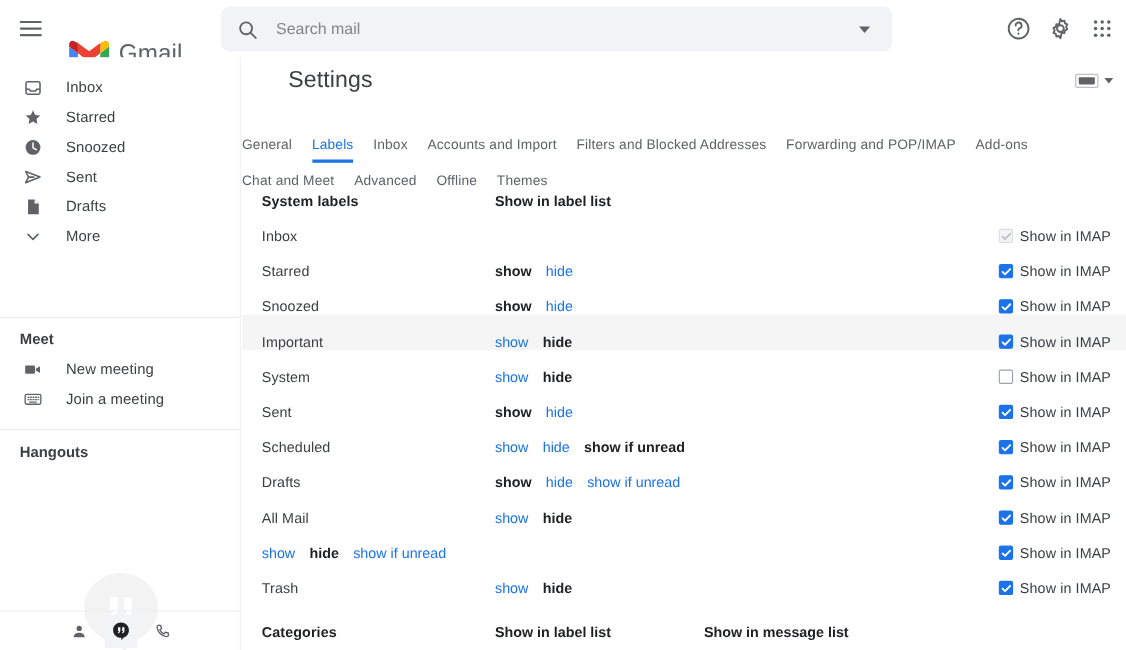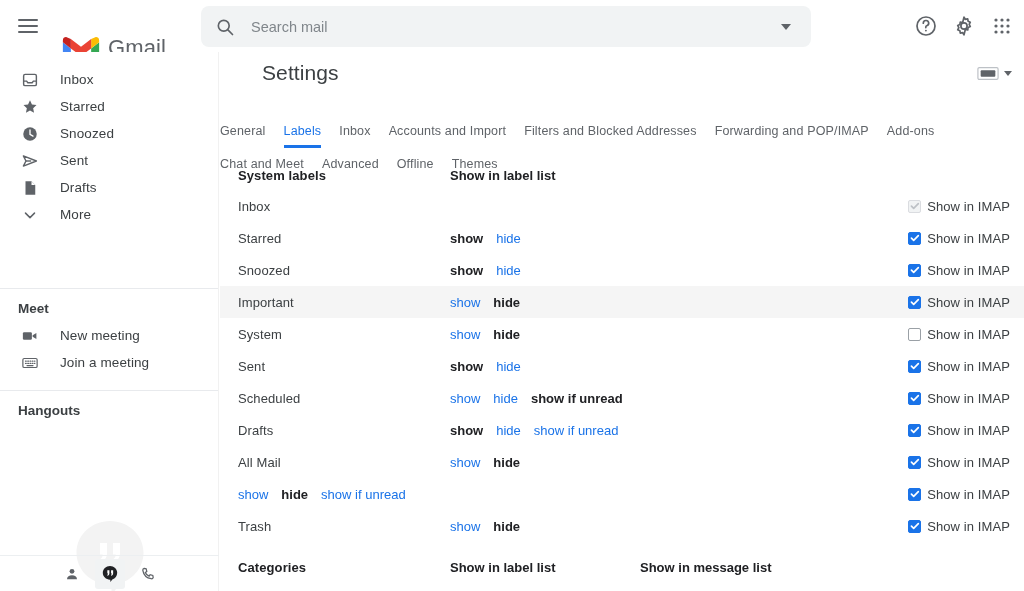--- a/index.html
+++ b/index.html
@@ -115,21 +115,21 @@
   .tab {
     font-size: 12.5px; color: #5f6368; cursor: pointer;
     padding: 0 0 7px 0; margin-right: 18px; white-space: nowrap;
     border-bottom: 3px solid transparent; letter-spacing: .15px;
   }
   .tab.active { color: #1a73e8; border-bottom-color: #1a73e8; font-weight: 400; margin-top: 26px; }
 
   
   #table { position: absolute; left: 0; top: 108px; width: 804px; }
   .trow {
-    position: relative; display: flex; align-items: center;
+    position: relative; display: flex; align-items: flex-end;
     height: 32px; padding-left: 18px; font-size: 13px; color: #3c4043;
   }
   .trow.hdr { font-weight: 700; color: #202124; height: 30px; }
   .trow.highlight { background: #f5f5f5; }
   .c-name { width: 212px; flex: none; letter-spacing: .1px; }
   .c-links { width: 190px; flex: none; display: flex; align-items: center; gap: 13px; }
   .c-msglist { width: 200px; flex: none; }
   .c-imap { position: absolute; right: 14px; display: flex; align-items: center; }
   .lnk { cursor: pointer; white-space: nowrap; }
   .lnk.on { color: #202124; font-weight: 700; cursor: default; }

